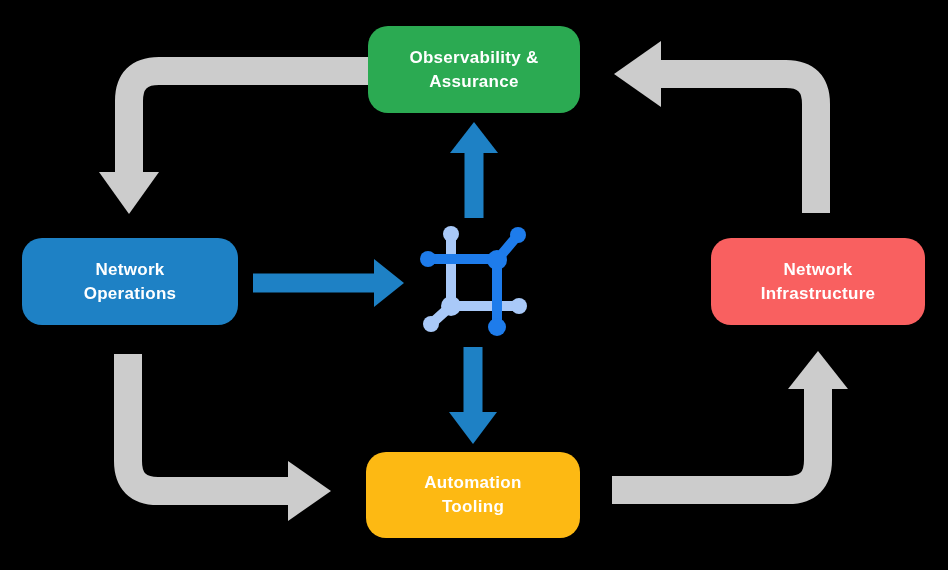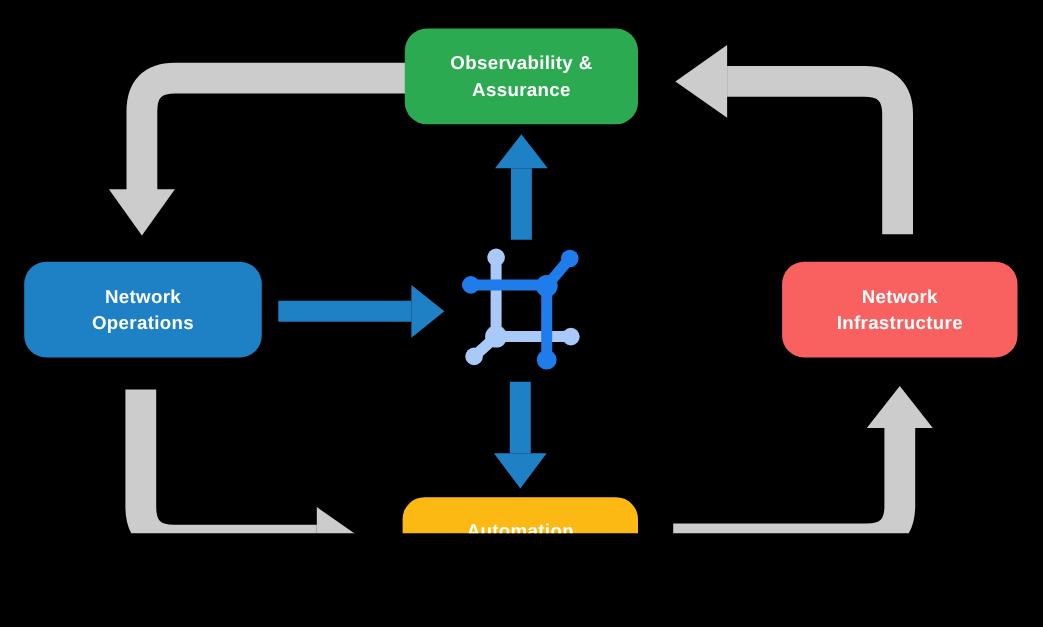--- a/index.html
+++ b/index.html
@@ -1,18 +1,18 @@
 <!DOCTYPE html>
 <html><head>
 <meta charset="utf-8">
 <style>
   html,body{margin:0;padding:0;background:#000;}
   .canvas{
     position:relative;
-    width:948px;height:485px;
+    width:948px;height:570px;
     background:#000;
     overflow:hidden;
     font-family:"Liberation Sans","DejaVu Sans",sans-serif;
   }
   .layer{position:absolute;left:0;top:0;width:948px;height:570px;}
   .node{
     position:absolute;
     border-radius:20px;
     display:flex;align-items:center;justify-content:center;
     text-align:center;
@@ -21,21 +21,21 @@
     color:#ffffff;
     font-size:17px;
     font-weight:700;
     line-height:24px;
     letter-spacing:.3px;
     white-space:pre-line;
   }
   .node-observability{left:368px;top:26px;width:212px;height:87px;}
   .node-operations{left:22px;top:238px;width:216px;height:87px;}
   .node-infrastructure{left:711px;top:238px;width:214px;height:87px;}
-  .node-automation{left:366px;top:452px;width:214px;height:86px;text-decoration:underline;}
+  .node-automation{left:366px;top:452px;width:214px;height:86px;}
 </style>
 </head>
 <body>
 
 <div class="canvas">
 
   <svg class="layer" viewBox="0 0 948 570" xmlns="http://www.w3.org/2000/svg">
 
     <g>
       <path fill="none" stroke-width="28" d="M 369 71 H 159 Q 129 71 129 101 V 173" stroke="#CCCCCC"></path>

